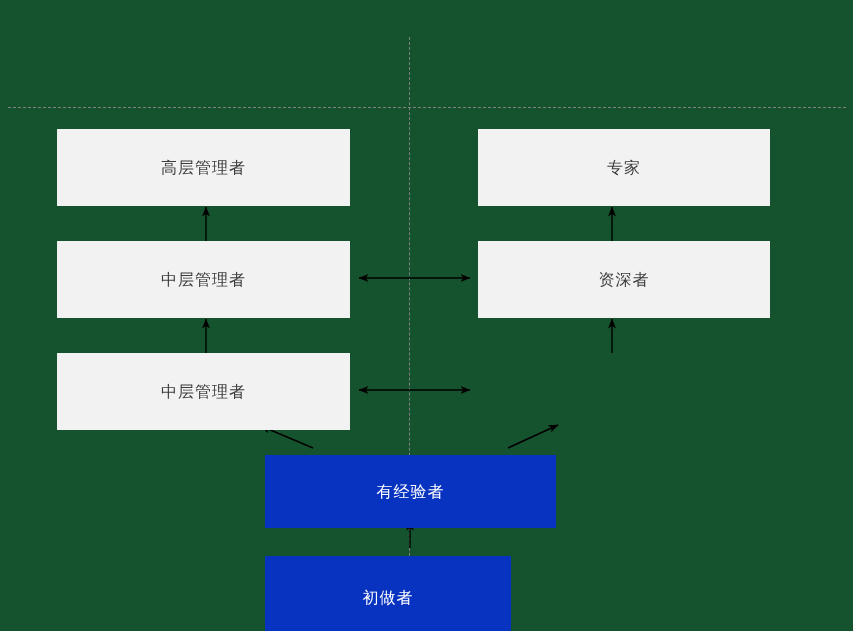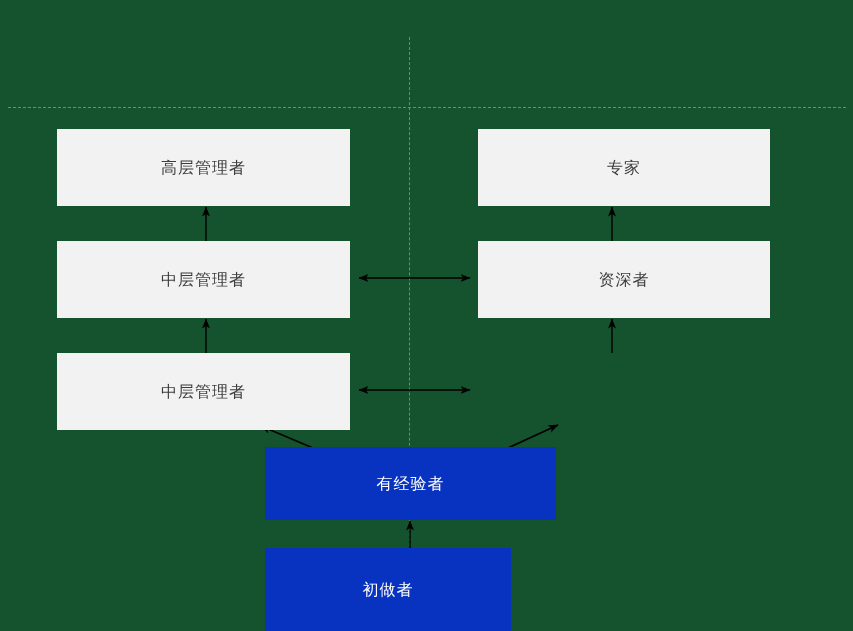--- a/index.html
+++ b/index.html
@@ -46,20 +46,21 @@
     text-align: center;
     user-select: none;
   }
   .node.gray {
     background: #f2f2f2;
     color: #3c3c3c;
   }
   .node.blue {
     background: #0832c0;
     color: #ffffff;
+    margin-top: 8px;
   }
   svg.arrows {
     position: absolute;
     left: 0;
     top: 0;
     width: 853px;
     height: 631px;
     pointer-events: none;
   }
 </style>

